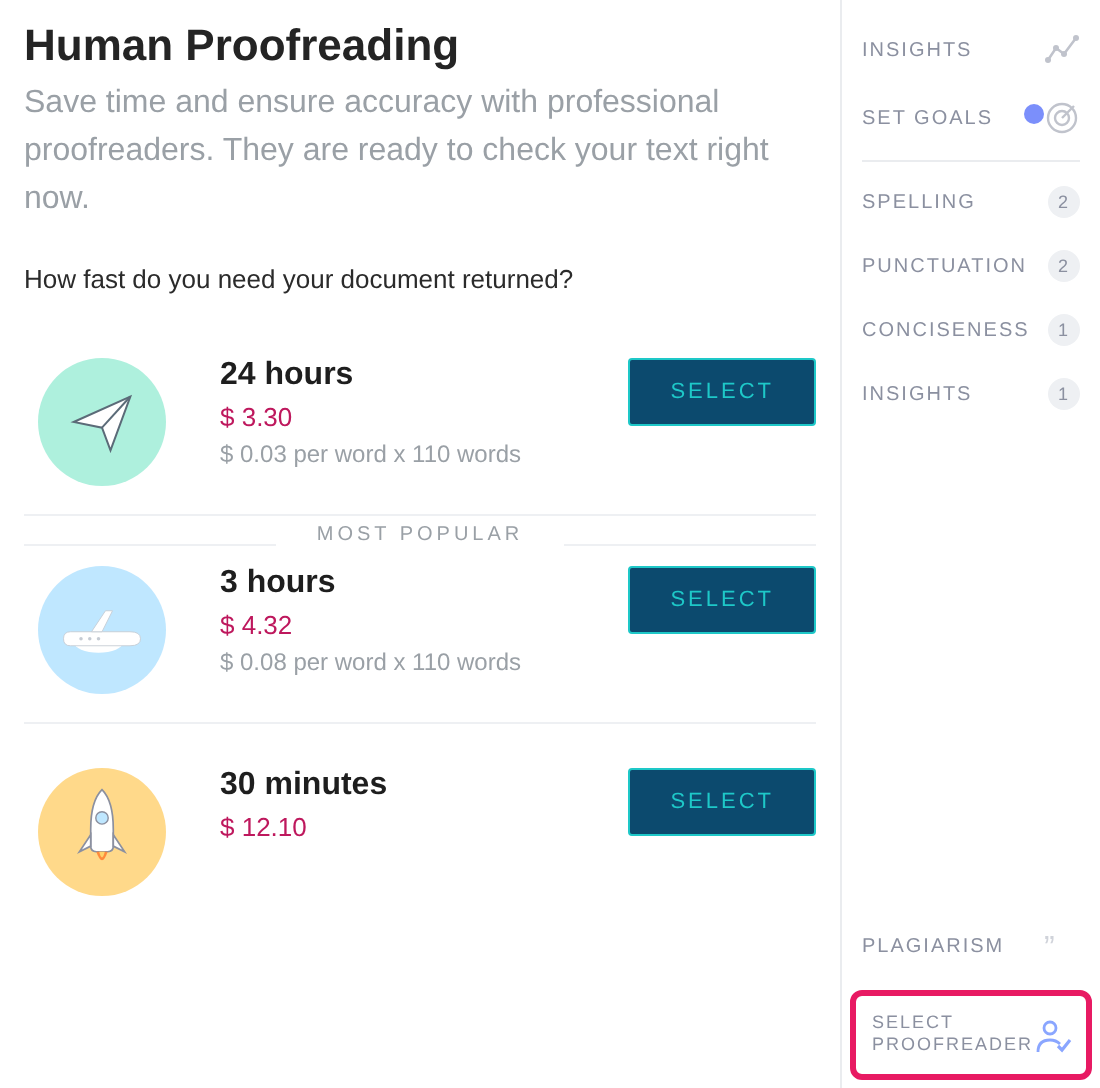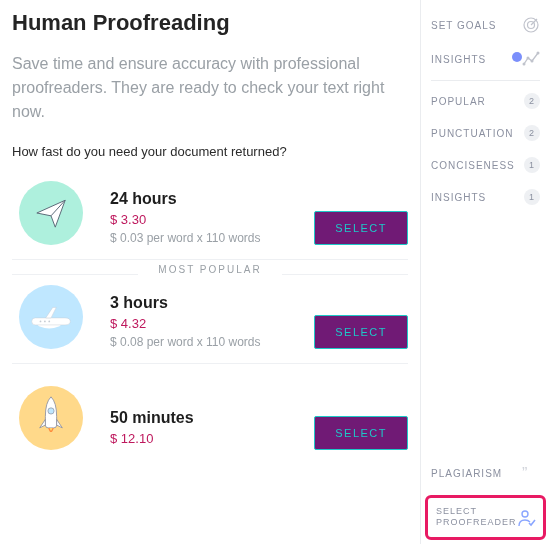--- a/index.html
+++ b/index.html
@@ -1,30 +1,30 @@
 <!DOCTYPE html>
 <html><head>
 <meta charset="utf-8">
 <style>
   *{box-sizing:border-box;margin:0;padding:0;font-family:-apple-system,BlinkMacSystemFont,'Segoe UI',Arial,sans-serif}
   body{width:550px;height:544px;overflow:hidden;background:#fff;color:#1e1e1e}
   .wrap{display:flex;height:100%}
   .main{flex:1;padding:10px 12px 12px 12px}
-  h1{font-size:22px;font-weight:700;color:#242424;margin-bottom:16px}
+  h1{font-size:22px;font-weight:700;color:#242424;margin-bottom:4px}
   .sub{font-size:16px;color:#9aa0a6;line-height:1.5;margin-bottom:20px}
-  .q{font-size:13px;color:#2b2b2b;margin-bottom:14px}
-  .tier{display:flex;align-items:flex-end;gap:20px;padding:8px 0 14px 0;border-bottom:1px solid #eef0f3}
+  .q{font-size:13px;color:#2b2b2b;margin-bottom:24px}
+  .tier{display:flex;align-items:flex-start;gap:20px;padding:8px 0 14px 0;border-bottom:1px solid #eef0f3}
   .tier:last-child{border-bottom:none}
   .icon-col{width:78px;display:flex;justify-content:center}
   .circle{width:64px;height:64px;border-radius:50%;display:flex;align-items:center;justify-content:center}
   .info{flex:1}
   .time{font-size:16px;font-weight:700;color:#1e1e1e;margin-bottom:4px}
   .price{font-size:13px;color:#be185d;margin-bottom:4px}
   .per{font-size:12px;color:#9aa0a6}
-  .select-btn{border:1px solid #1ec8c8;background:#701a75;color:#1ec8c8;font-size:11px;font-weight:500;letter-spacing:1.5px;padding:10px 20px;border-radius:2px;cursor:pointer}
+  .select-btn{border:1px solid #1ec8c8;background:#0c4a6e;color:#1ec8c8;font-size:11px;font-weight:500;letter-spacing:1.5px;padding:10px 20px;border-radius:2px;cursor:pointer}
   .most-pop-wrap{display:flex;align-items:flex-end;justify-content:center;font-size:10px;letter-spacing:2px;color:#9aa0a6;margin:4px 0 2px 0}
   .most-pop-wrap::before,.most-pop-wrap::after{content:"";flex:1;height:1px;background:#eef0f3}
   .most-pop-wrap span{padding:0 20px}
   
   .side{width:130px;border-left:1px solid #eaecef;display:flex;flex-direction:column;padding-top:8px;position:relative}
   .side-item{display:flex;align-items:center;justify-content:space-between;padding:8px 10px;font-size:10px;letter-spacing:1px;color:#8b90a0;cursor:pointer}
   .side-item .lbl{flex:1}
   .badge{background:#eef0f3;color:#8b90a0;font-size:9px;border-radius:50%;width:16px;height:16px;display:flex;align-items:center;justify-content:center}
   .side-icon{width:18px;height:18px;flex:0 0 18px}
   .blue-dot{width:10px;height:10px;border-radius:50%;background:#7b8ffb;position:absolute;right:28px;top:52px}
@@ -92,56 +92,56 @@
               <path d="M12 2 Q16 6 16 16 L16 22 Q16 24 14 24 H10 Q8 24 8 22 L8 16 Q8 6 12 2 Z" fill="#fff" stroke="#8b90a0" stroke-width="0.6"></path>
               <circle cx="12" cy="12" r="2.2" fill="#bfe7ff" stroke="#8b90a0" stroke-width="0.5"></circle>
               <path d="M8 18 L4 24 L8 22 Z" fill="#fff" stroke="#8b90a0" stroke-width="0.6"></path>
               <path d="M16 18 L20 24 L16 22 Z" fill="#fff" stroke="#8b90a0" stroke-width="0.6"></path>
               <path d="M10 24 Q12 30 14 24" fill="#ff8a3c"></path>
               <path d="M11 24 Q12 28 13 24" fill="#ffd36b"></path>
             </svg>
         </div>
       </div>
       <div class="info">
-        <div class="time">50 minutes</div>
+        <div class="time">30 minutes</div>
         <div class="price">$ 12.10</div>
       </div>
       <button class="select-btn">SELECT</button>
     </div>
   </div>
 
   <div class="side">
-    <div class="side-item">
-      <span class="lbl">SET GOALS</span>
-      <span class="side-icon">
-        <svg width="18" height="18" viewBox="0 0 18 18">
-            <circle cx="9" cy="9" r="7" fill="none" stroke="#c0c3cc" stroke-width="1.2"></circle>
-            <circle cx="9" cy="9" r="3.5" fill="none" stroke="#c0c3cc" stroke-width="1.2"></circle>
-            <path d="M9 9 L15 3" stroke="#c0c3cc" stroke-width="1.2"></path>
-            <path d="M14 2 L16 4 L15 3 Z" fill="#c0c3cc"></path>
-          </svg>
-      </span>
-    </div>
     <div class="side-item">
       <span class="lbl">INSIGHTS</span>
       <span class="side-icon">
         <svg width="18" height="18" viewBox="0 0 18 18">
             <path d="M2 14 L6 8 L10 11 L16 3" fill="none" stroke="#c0c3cc" stroke-width="1.3"></path>
             <circle cx="2" cy="14" r="1.5" fill="#c0c3cc"></circle>
             <circle cx="6" cy="8" r="1.5" fill="#c0c3cc"></circle>
             <circle cx="10" cy="11" r="1.5" fill="#c0c3cc"></circle>
             <circle cx="16" cy="3" r="1.5" fill="#c0c3cc"></circle>
           </svg>
       </span>
     </div>
+    <div class="side-item">
+      <span class="lbl">SET GOALS</span>
+      <span class="side-icon">
+        <svg width="18" height="18" viewBox="0 0 18 18">
+            <circle cx="9" cy="9" r="7" fill="none" stroke="#c0c3cc" stroke-width="1.2"></circle>
+            <circle cx="9" cy="9" r="3.5" fill="none" stroke="#c0c3cc" stroke-width="1.2"></circle>
+            <path d="M9 9 L15 3" stroke="#c0c3cc" stroke-width="1.2"></path>
+            <path d="M14 2 L16 4 L15 3 Z" fill="#c0c3cc"></path>
+          </svg>
+      </span>
+    </div>
     <span class="blue-dot"></span>
     <div class="side-sep"></div>
 
     <div class="side-item">
-      <span class="lbl">POPULAR</span>
+      <span class="lbl">SPELLING</span>
       <span class="badge">2</span>
     </div>
     <div class="side-item">
       <span class="lbl">PUNCTUATION</span>
       <span class="badge">2</span>
     </div>
     <div class="side-item">
       <span class="lbl">CONCISENESS</span>
       <span class="badge">1</span>
     </div>

